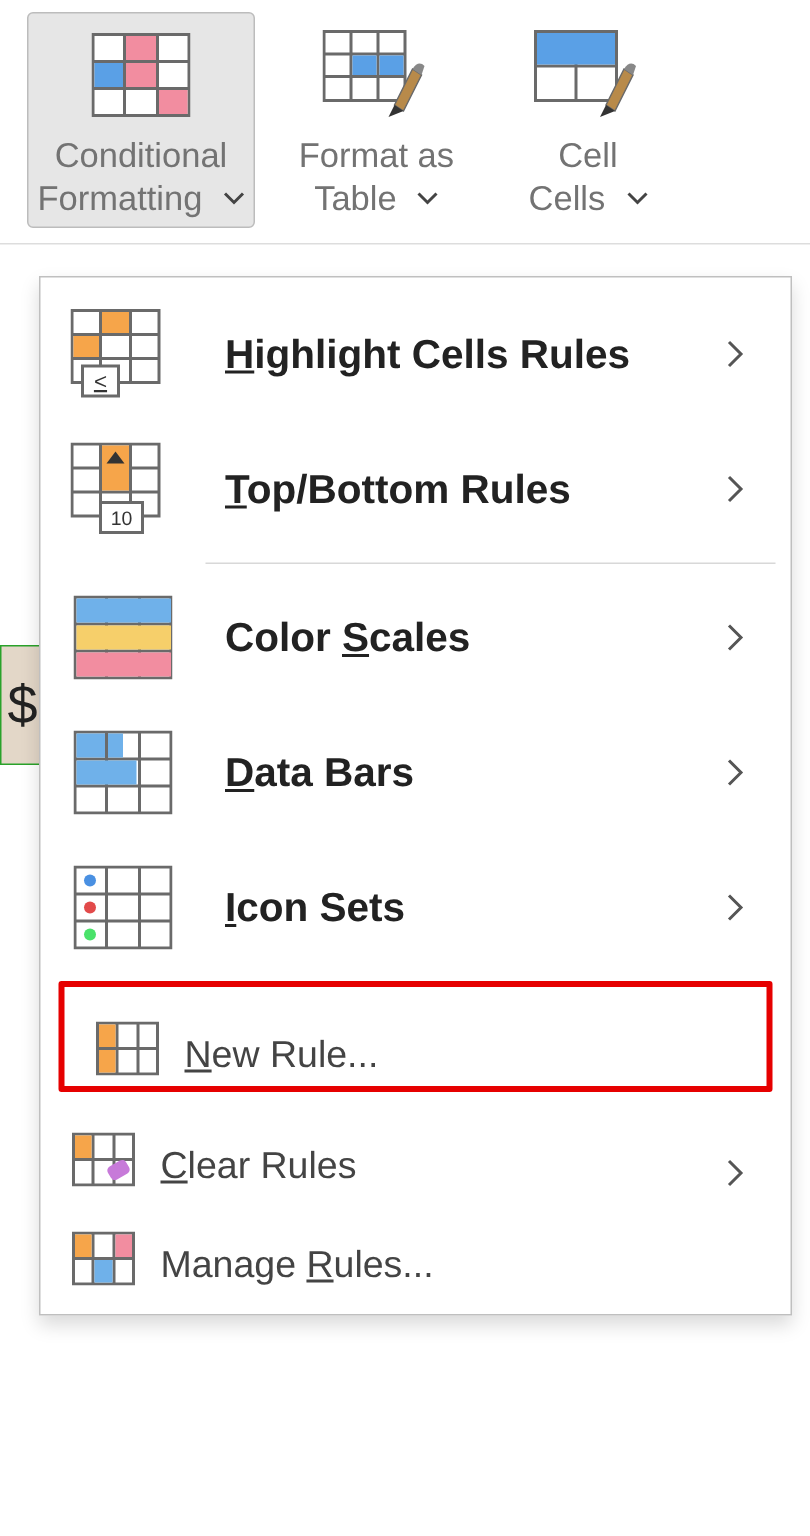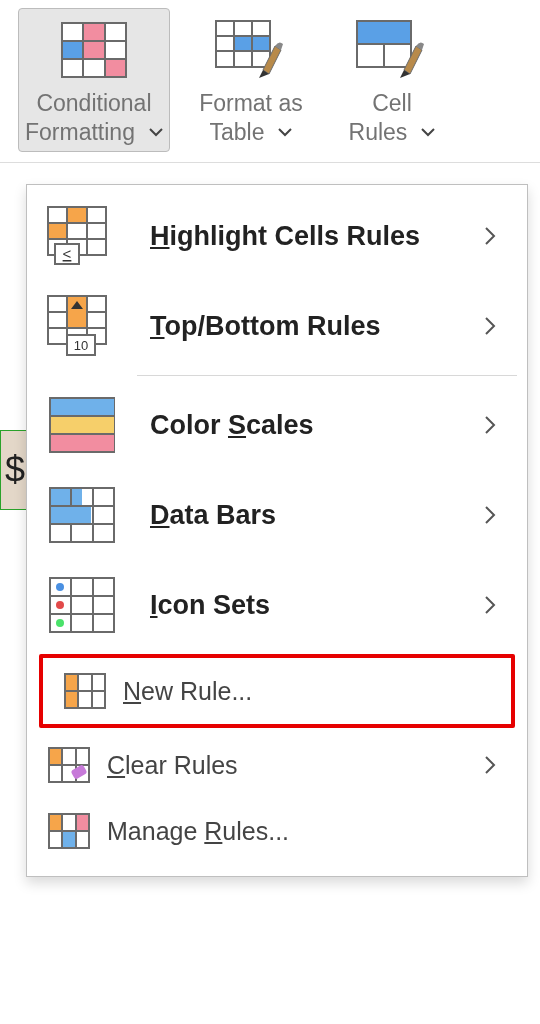--- a/index.html
+++ b/index.html
@@ -90,20 +90,21 @@
   }
   .menu-item {
     display: flex;
     align-items: center;
     padding: 10px 14px 10px 18px;
     min-height: 90px;
   }
   .menu-item.small {
     min-height: 66px;
     padding: 6px 14px 6px 18px;
+    align-items: flex-end;
   }
   .menu-item .mi-icon {
     width: 74px;
     height: 62px;
     flex: 0 0 74px;
     display:flex;
     align-items:center;
     justify-content:center;
   }
   .menu-item.small .mi-icon {
@@ -213,21 +214,21 @@
         <line x1="1" y1="24" x2="55" y2="24" stroke="#6a6a6a" stroke-width="2"></line>
         <rect x="2" y="2" width="52" height="21" fill="#5aa0e6"></rect>
         <path d="M48 50 L60 26 L66 30 L54 54 Z" fill="#b88a4a" stroke="#6a6a6a" stroke-width="1"></path>
         <path d="M48 50 L44 58 L54 54 Z" fill="#333"></path>
         <path d="M60 26 Q64 20 68 24 L66 30 Z" fill="#888"></path>
       </svg>
     </div>
     <div class="lbl">
       <span>Cell</span>
       <span class="row">
-        <span>Rules</span>
+        <span>Cells</span>
         <span class="chev">
           <svg width="14" height="10" viewBox="0 0 14 10">
               <path d="M1 2 L7 8 L13 2" fill="none" stroke="#444" stroke-width="2"></path>
             </svg>
         </span>
       </span>
     </div>
   </div>
 
 </div>

